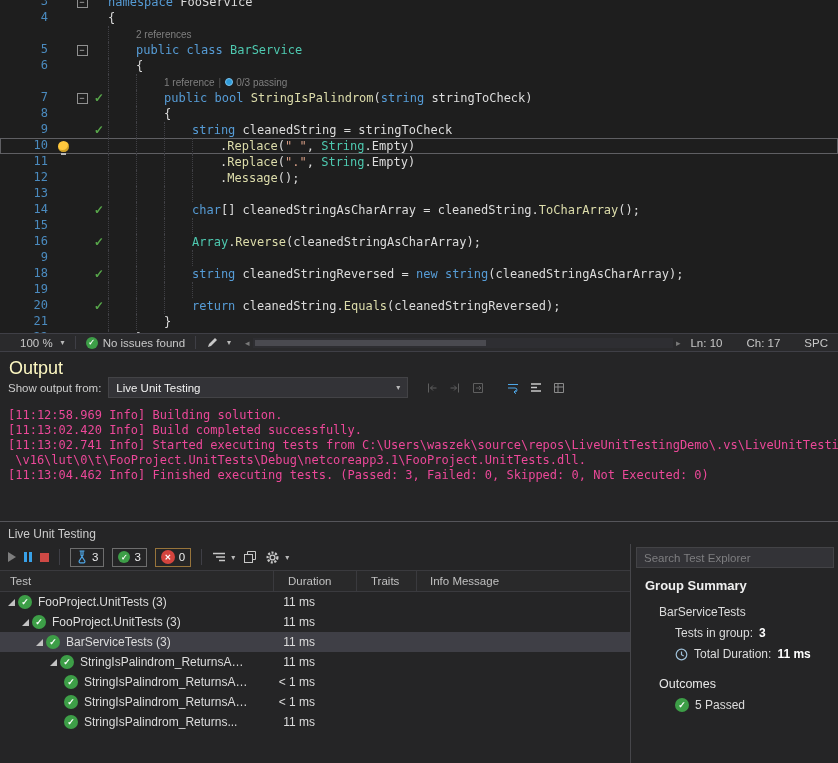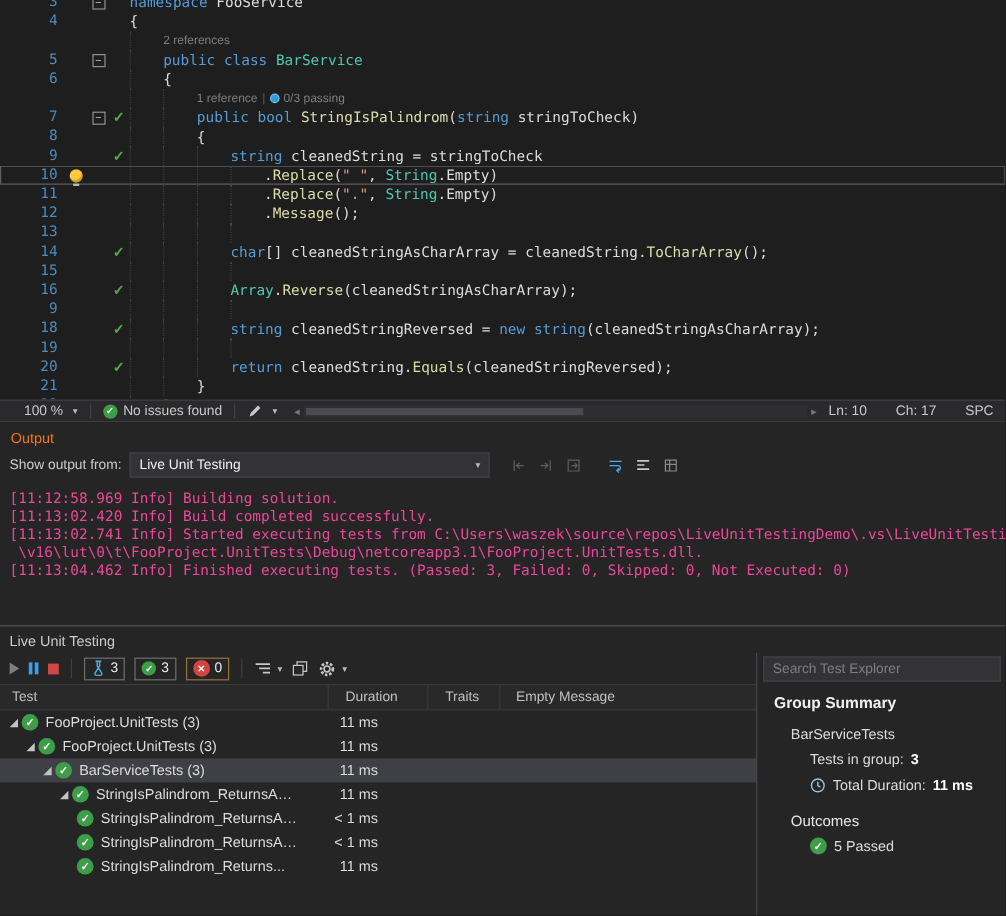--- a/index.html
+++ b/index.html
@@ -38,21 +38,21 @@
   .i-fail{width:14px;height:14px;border-radius:50%;background:#D4443E;display:flex;align-items:center;justify-content:center;flex:none}
   .i-fail::after{content:"✕";color:#FFF;font:bold 8px "Liberation Sans",sans-serif}
   .sb-scroll{flex:1;display:flex;align-items:center;margin:0 10px;gap:3px}
   .sb-arr{color:#7A7A7A;font-size:9px}
   .sb-track{flex:1;height:10px;background:#2E2E32;position:relative}
   .sb-thumb{position:absolute;left:2px;top:2px;bottom:2px;width:55%;background:#4A4A50}
   .sb-pos{display:flex;gap:24px;margin-right:10px}
 
   
   .output{height:169px;background:#252526}
-  .out-title{height:22px;padding:6px 0 0 9px;font-size:12px;color:#f97316}
+  .out-title{height:22px;padding:6px 0 0 9px;font-size:18px;color:#fef9c3}
   .out-toolbar{height:27px;display:flex;align-items:center;padding-left:8px}
   .out-label{font-size:11.5px;color:#CCCCCC;margin-right:7px}
   .out-dd{width:300px;height:21px;background:#333337;border:1px solid #434346;display:flex;align-items:center;justify-content:space-between;padding:0 7px;color:#F1F1F1;font-size:11.5px}
   .ot-icon{width:23px;height:20px;display:flex;align-items:center;justify-content:center}
   .ot-gap{width:12px}
   .out-log{padding:7px 0 0 8px;font:12px "DejaVu Sans Mono","Liberation Mono",monospace;color:#ec4899;line-height:15px}
   .log-line{white-space:pre}
 
   
   .lut{height:242px;background:#252526;border-top:1px solid #55555A;display:flex;flex-direction:column}
@@ -260,21 +260,21 @@
                 <circle cx="8" cy="8" r="5.2" fill="none" stroke="#C8C8C8" stroke-width="2.4" stroke-dasharray="2.2 1.6"></circle>
                 <circle cx="8" cy="8" r="2.6" fill="none" stroke="#C8C8C8" stroke-width="1.4"></circle>
               </svg>
             <span class="caret">▾</span>
           </span>
         </div>
         <div class="lut-cols">
           <span class="h-test">Test</span>
           <span class="h-dur">Duration</span>
           <span class="h-traits">Traits</span>
-          <span class="h-err">Empty Message</span>
+          <span class="h-err">Info Message</span>
         </div>
         <div class="lut-rows">
             <div class="trow">
               <span class="c-test">
                 <span class="tind" style="width: 0px;"></span>
                 <span class="tarrow"></span>
                 <span class="i-pass"></span>
                 <span class="tlabel">FooProject.UnitTests (3)</span>
               </span>
               <span class="c-dur">11 ms</span>

